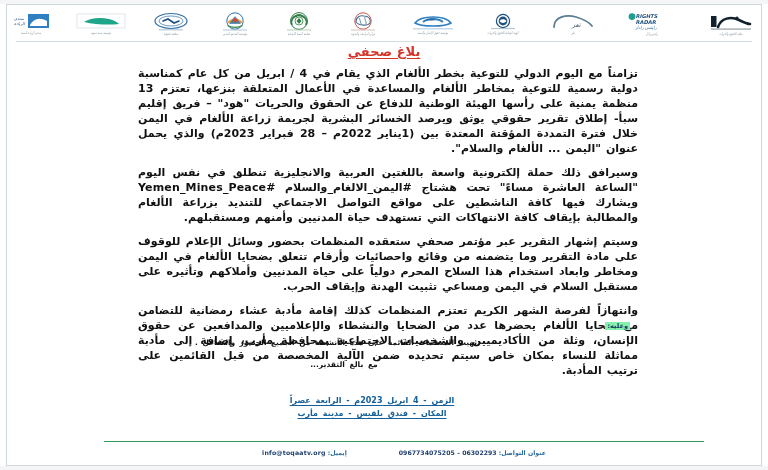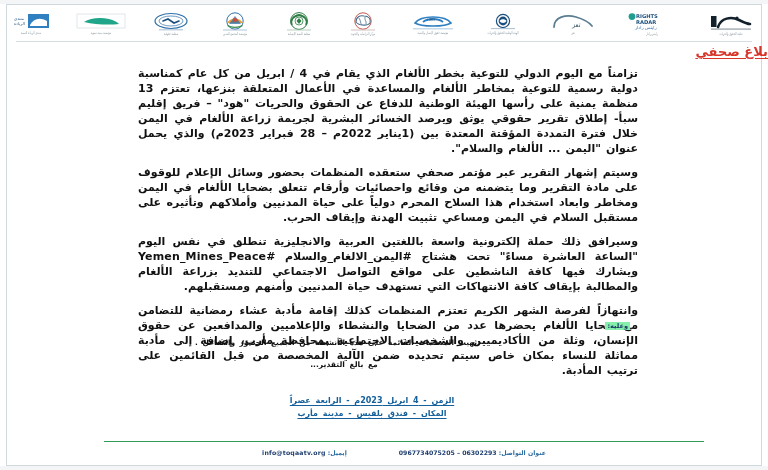--- a/index.html
+++ b/index.html
@@ -28,20 +28,21 @@
   .logo-bar {
     position: absolute;
     left: 10px; top: 6px;
     width: 748px; height: 36px;
     display: flex;
     align-items: center;
     justify-content: center;
     gap: 20px;
     direction: ltr;
     padding: 0 24px;
+    font-style: italic;
   }
   .logo {
     position: relative;
     height: 32px;
     width: 44px;
     display: flex;
     flex-direction: column;
     align-items: center;
     justify-content: center;
     flex: 0 0 auto;
@@ -67,21 +68,21 @@
     left: 16px; top: 41px;
     width: 736px; height: 1px;
     background: #d3dde2;
   }
 
   
   .doc-title {
     position: absolute;
     left: 0; top: 44px;
     width: 768px;
-    text-align: right;
+    text-align: center;
     color: #d8352a;
     font-size: 13px;
     font-weight: bold;
     letter-spacing: 1px;
     text-decoration: underline;
     text-underline-offset: 2px;
   }
 
   
   .body-wrap {
@@ -355,22 +356,22 @@
       <span class="cap">مؤسسة أهلية</span>
     </div>
 
   </div>
   <div class="logo-sep"></div>
 
   <div class="doc-title">بلاغ صحفي</div>
 
   <div class="body-wrap">
     <p class="para">تزامناً مع اليوم الدولي للتوعية بخطر الألغام الذي يقام في 4 / ابريل من كل عام كمناسبة دولية رسمية للتوعية بمخاطر الألغام والمساعدة في الأعمال المتعلقة بنزعها، تعتزم 13 منظمة يمنية على رأسها الهيئة الوطنية للدفاع عن الحقوق والحريات "هود" – فريق إقليم سبأ- إطلاق تقرير حقوقي يوثق ويرصد الخسائر البشرية لجريمة زراعة الألغام في اليمن خلال فترة التمددة المؤقتة المعتدة بين (1يناير 2022م – 28 فبراير 2023م) والذي يحمل عنوان "اليمن ... الألغام والسلام".</p>
+    <p class="para">وسيرافق ذلك حملة إلكترونية واسعة باللغتين العربية والانجليزية تنطلق في نفس اليوم "الساعة العاشرة مساءً" تحت هشتاج #اليمن_الالغام_والسلام #Yemen_Mines_Peace ويشارك فيها كافة الناشطين على مواقع التواصل الاجتماعي للتنديد بزراعة الألغام والمطالبة بإيقاف كافة الانتهاكات التي تستهدف حياة المدنيين وأمنهم ومستقبلهم.</p>
     <p class="para">وسيتم إشهار التقرير عبر مؤتمر صحفي ستعقده المنظمات بحضور وسائل الإعلام للوقوف على مادة التقرير وما يتضمنه من وقائع واحصائيات وأرقام تتعلق بضحايا الألغام في اليمن ومخاطر وابعاد استخدام هذا السلاح المحرم دولياً على حياة المدنيين وأملاكهم وتأثيره على مستقبل السلام في اليمن ومساعي تثبيت الهدنة وإيقاف الحرب.</p>
-    <p class="para">وسيرافق ذلك حملة إلكترونية واسعة باللغتين العربية والانجليزية تنطلق في نفس اليوم "الساعة العاشرة مساءً" تحت هشتاج #اليمن_الالغام_والسلام #Yemen_Mines_Peace ويشارك فيها كافة الناشطين على مواقع التواصل الاجتماعي للتنديد بزراعة الألغام والمطالبة بإيقاف كافة الانتهاكات التي تستهدف حياة المدنيين وأمنهم ومستقبلهم.</p>
     <p class="para">وانتهازاً لفرصة الشهر الكريم تعتزم المنظمات كذلك إقامة مأدبة عشاء رمضانية للتضامن مع ضحايا الألغام يحضرها عدد من الضحايا والنشطاء والإعلاميين والمدافعين عن حقوق الإنسان، وثلة من الأكاديميين والشخصيات الاجتماعية بمحافظة مأرب، إضافة إلى مأدبة مماثلة للنساء بمكان خاص سيتم تحديده ضمن الآلية المخصصة من قبل القائمين على ترتيب المأدبة.</p>
   </div>
 
   <div class="accordingly">وعليه:</div>
   <div class="closing-1">تهيب المنظمات القائمة على هذه الأنشطة من الجميع الحضور والتفاعل .</div>
   <div class="closing-2">مع بالغ التقدير...</div>
 
   <div class="details">
     <div class="line">الزمن - 4 ابريل 2023م - الرابعة عصراً</div>
     <div class="line">المكان - فندق بلقيس  - مدينة مأرب</div>

